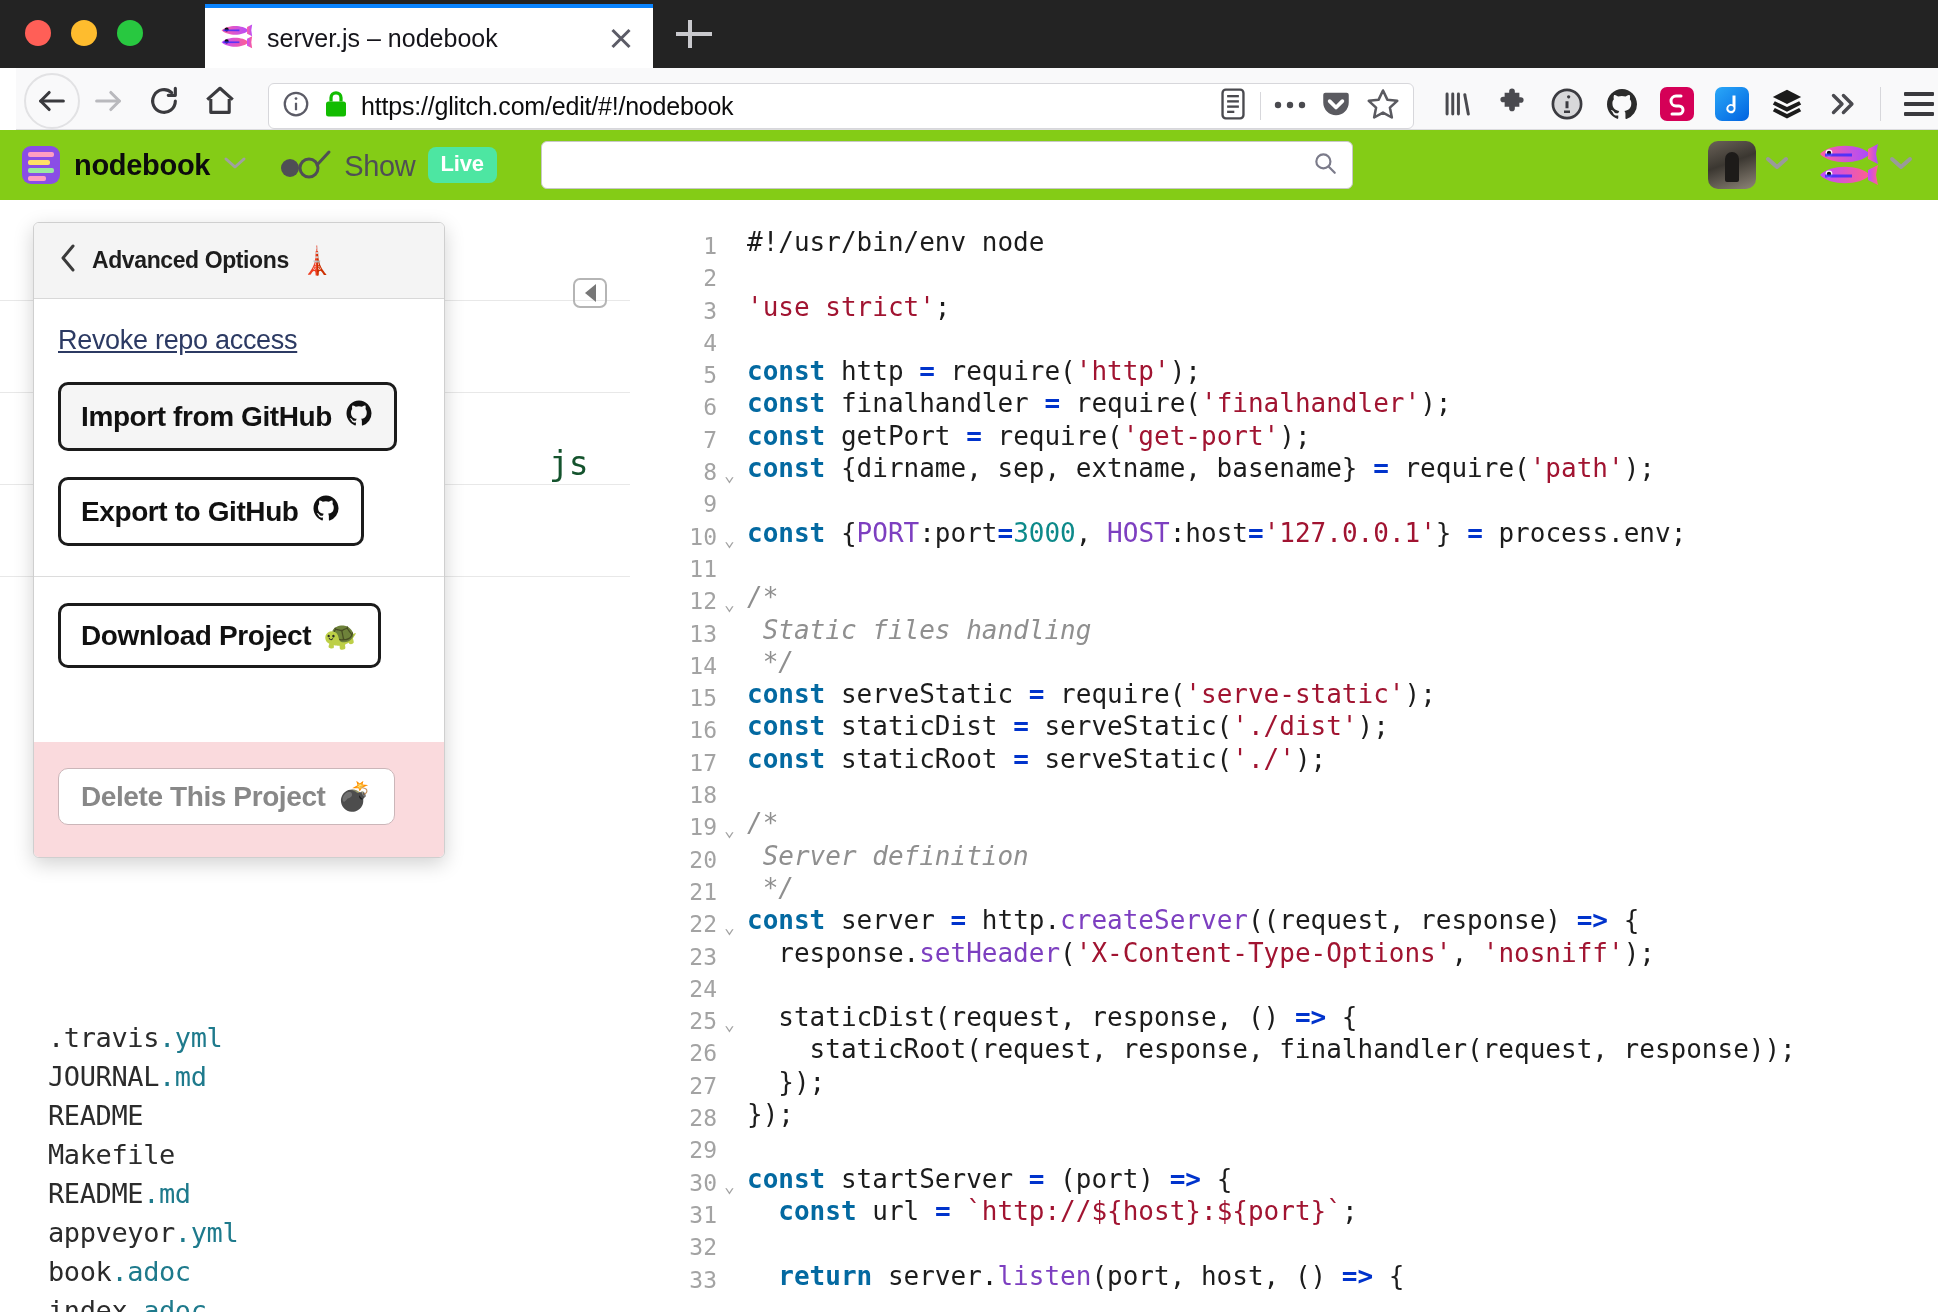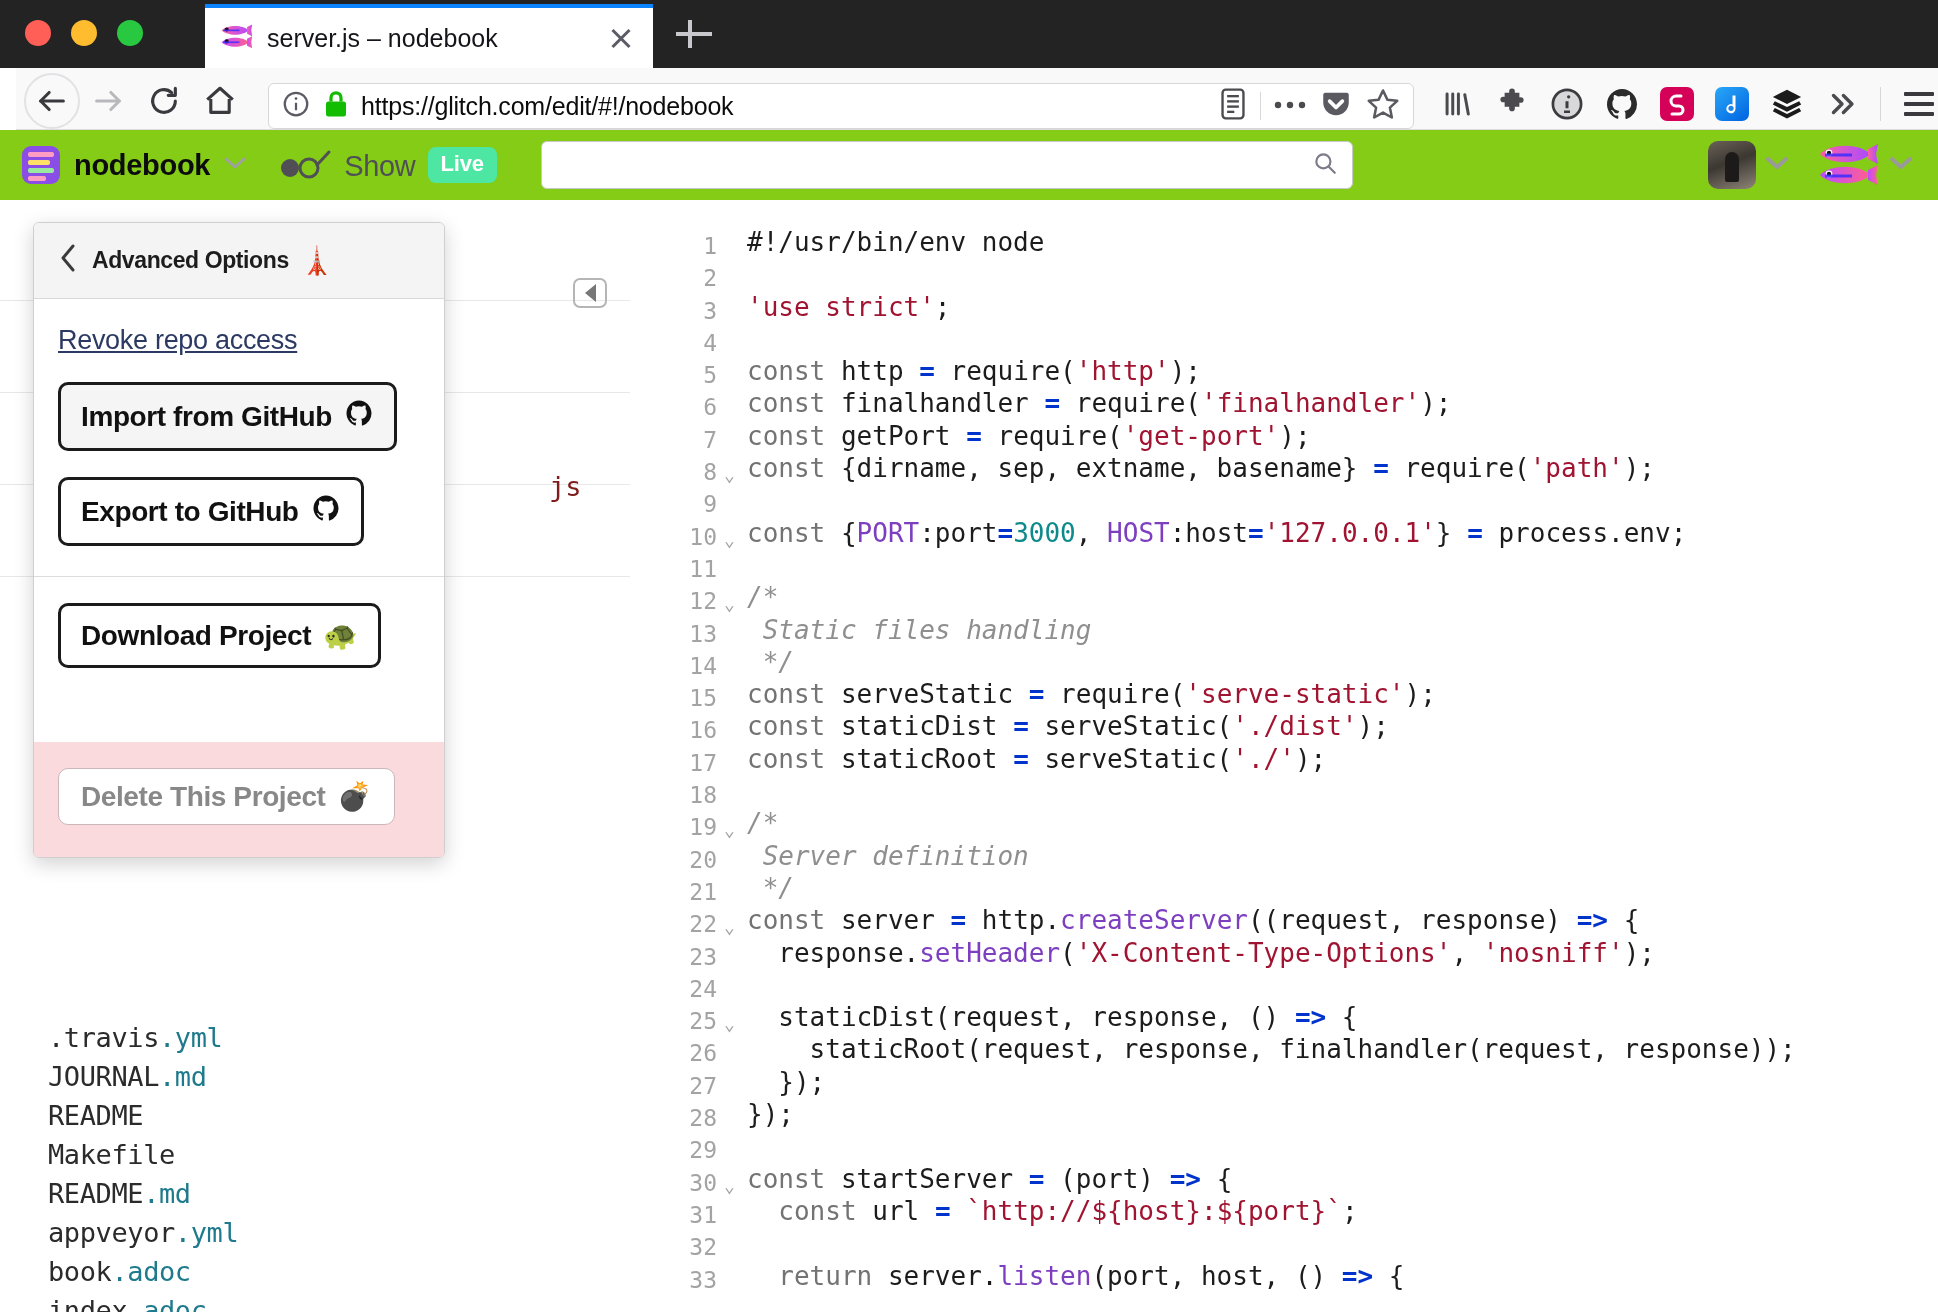--- a/index.html
+++ b/index.html
@@ -197,21 +197,21 @@
   .cl { display: flex; align-items: flex-start; height: 32.3px; }
   .ln {
     width: 90px; flex: 0 0 90px; text-align: right; color: #a3a3a3;
     font-size: 23px; padding-right: 4px; padding-top: 4px; user-select: none;
   }
   .fold {
     width: 26px; flex: 0 0 26px; color: #a3a3a3; font-size: 18px;
     padding-top: 7px; padding-left: 3px;
   }
   .src { flex: 1 1 auto; color: #1c1c1c; }
-  .kw   { color: #737373; font-weight: normal; }
+  .kw   { color: #0369a1; font-weight: bold; }
   .str  { color: #a11431; }
   .num  { color: #0d8a8a; }
   .cmt  { color: #8f8f8f; font-style: italic; }
   .prop { color: #7d3fc0; }
   .meth { color: #7d3fc0; }
   .op   { color: #0033cc; font-weight: bold; }
   .def  { color: #1c1c1c; }
 </style>
 </head>
 <body>
@@ -469,21 +469,21 @@
       <div class="file-row"><span>README</span></div>
       <div class="file-row"><span>Makefile</span></div>
       <div class="file-row"><span>README</span><span class="ext-md">.md</span></div>
       <div class="file-row"><span>appveyor</span><span class="ext-yml">.yml</span></div>
       <div class="file-row"><span>book</span><span class="ext-adoc">.adoc</span></div>
       <div class="file-row"><span>index</span><span class="ext-adoc">.adoc</span></div>
 
     </div>
   </div>
 
-  <div style="position:absolute; left:549px; top:444px; font-family:'DejaVu Sans Mono',monospace; font-size:27px; color:#7f1d1d;margin-top:27px;">js</div>
+  <div style="position:absolute; left:549px; top:444px; font-family:'DejaVu Sans Mono',monospace; font-size:33px; color:#14532d;">js</div>
 
   <div class="collapse-btn"></div>
 
   <div class="popover">
     <div class="pop-head">
       <span class="pop-back">
         <svg width="20" height="32" viewBox="0 0 20 32" fill="none" stroke="#3b3b3b" stroke-width="3" stroke-linecap="round" stroke-linejoin="round">
           <polyline points="15,4 5,16 15,28"></polyline>
         </svg>
       </span>

